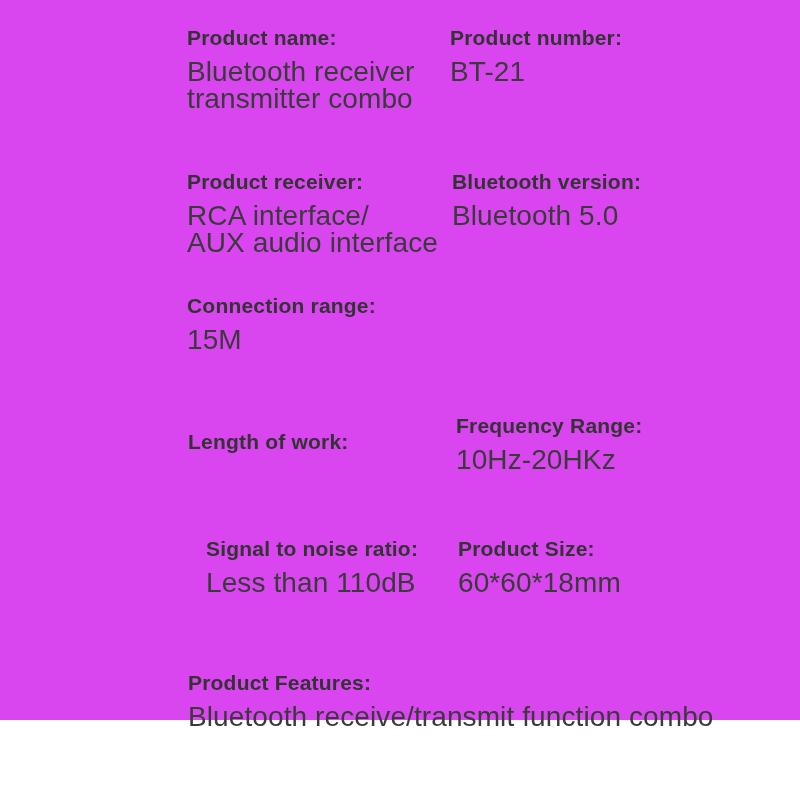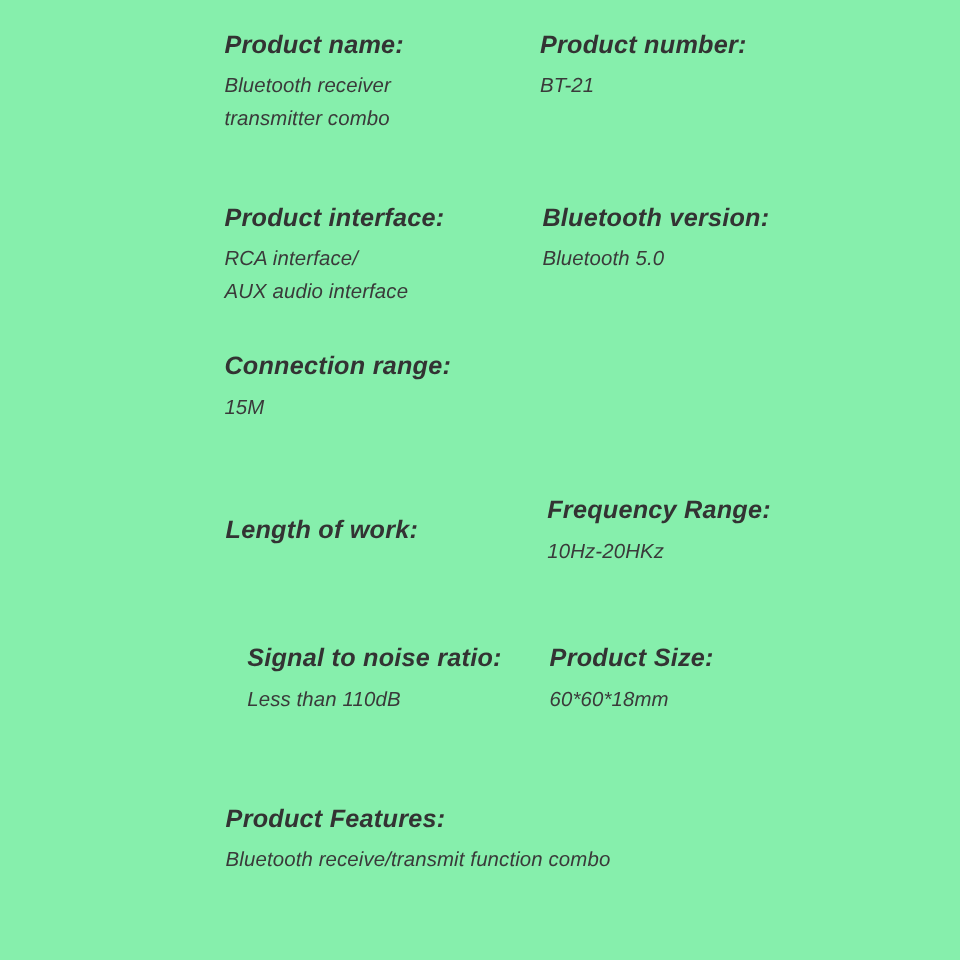--- a/index.html
+++ b/index.html
@@ -9,36 +9,35 @@
   body {
     width: 800px;
     height: 800px;
     background: #ffffff;
     font-family: "Liberation Sans", "DejaVu Sans", sans-serif;
     overflow: hidden;
   }
   .sheet {
     position: relative;
     width: 800px;
-    height: 800px;
-    background: #86efac;
-    font-style: italic;
+    height: 720px;
+    background: #d946ef;
   }
   .cell {
     position: absolute;
   }
   .label {
     font-size: 21px;
     line-height: 27px;
     font-weight: 700;
     color: #333333;
     letter-spacing: 0.2px;
   }
   .value {
-    font-size: 17px;
+    font-size: 28px;
     line-height: 27px;
     font-weight: 400;
     color: #3a3a3a;
     margin-top: 7px;
     white-space: pre-line;
     letter-spacing: 0.1px;
   }
 </style>
 </head>
 <body>
@@ -49,21 +48,21 @@
     <div class="label">Product name:</div>
     <div class="value">Bluetooth receiver
 transmitter combo</div>
   </div>
   <div class="cell" style="left:450px; top:24px; width:300px;">
     <div class="label">Product number:</div>
     <div class="value">BT-21</div>
   </div>
 
   <div class="cell" style="left:187px; top:168px; width:255px;">
-    <div class="label">Product interface:</div>
+    <div class="label">Product receiver:</div>
     <div class="value">RCA interface/
 AUX audio interface</div>
   </div>
   <div class="cell" style="left:452px; top:168px; width:300px;">
     <div class="label">Bluetooth version:</div>
     <div class="value">Bluetooth 5.0</div>
   </div>
 
   <div class="cell" style="left:187px; top:292px; width:255px;">
     <div class="label">Connection range:</div>

